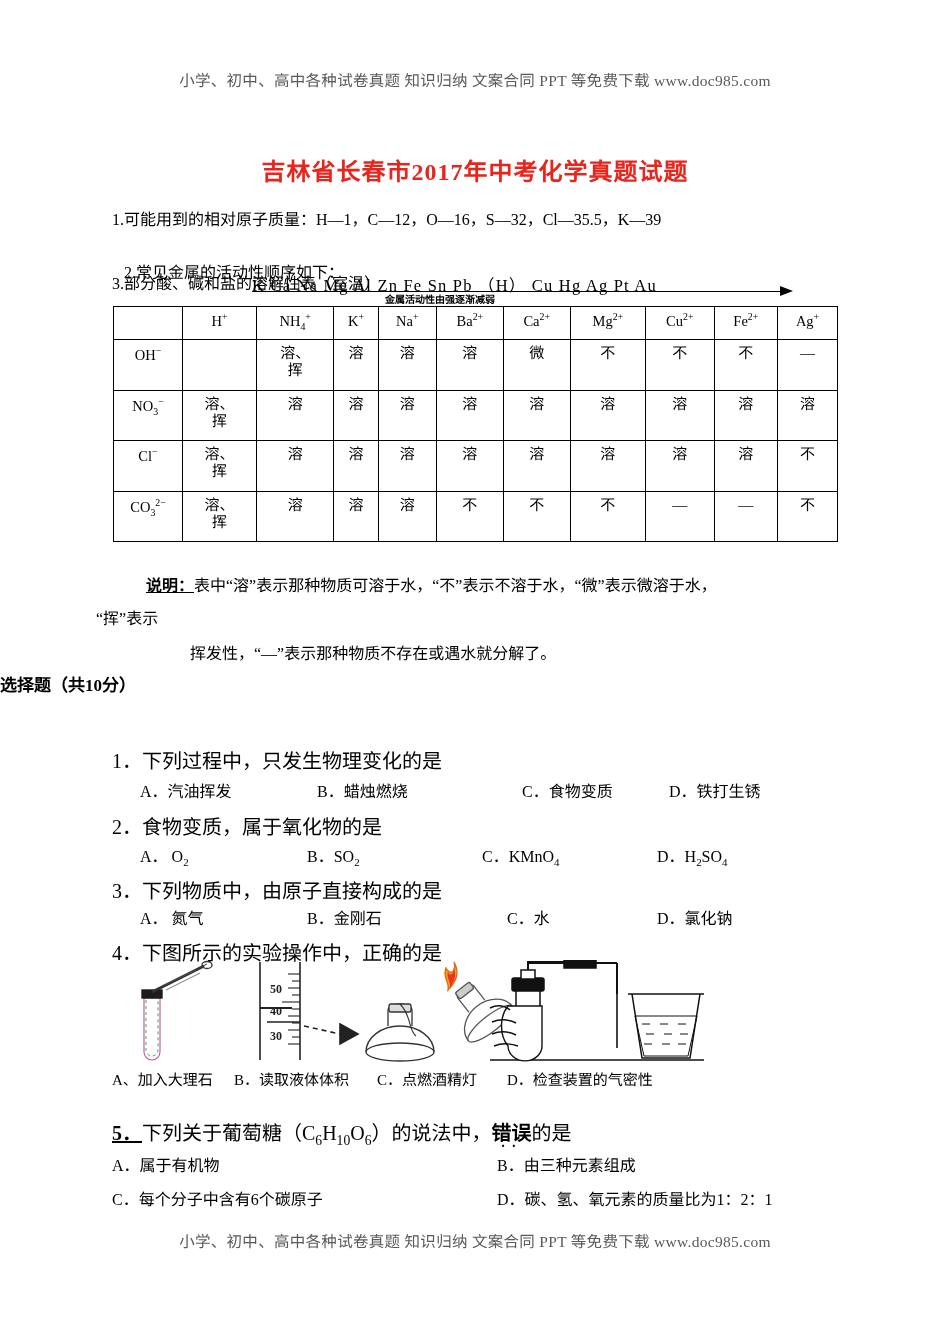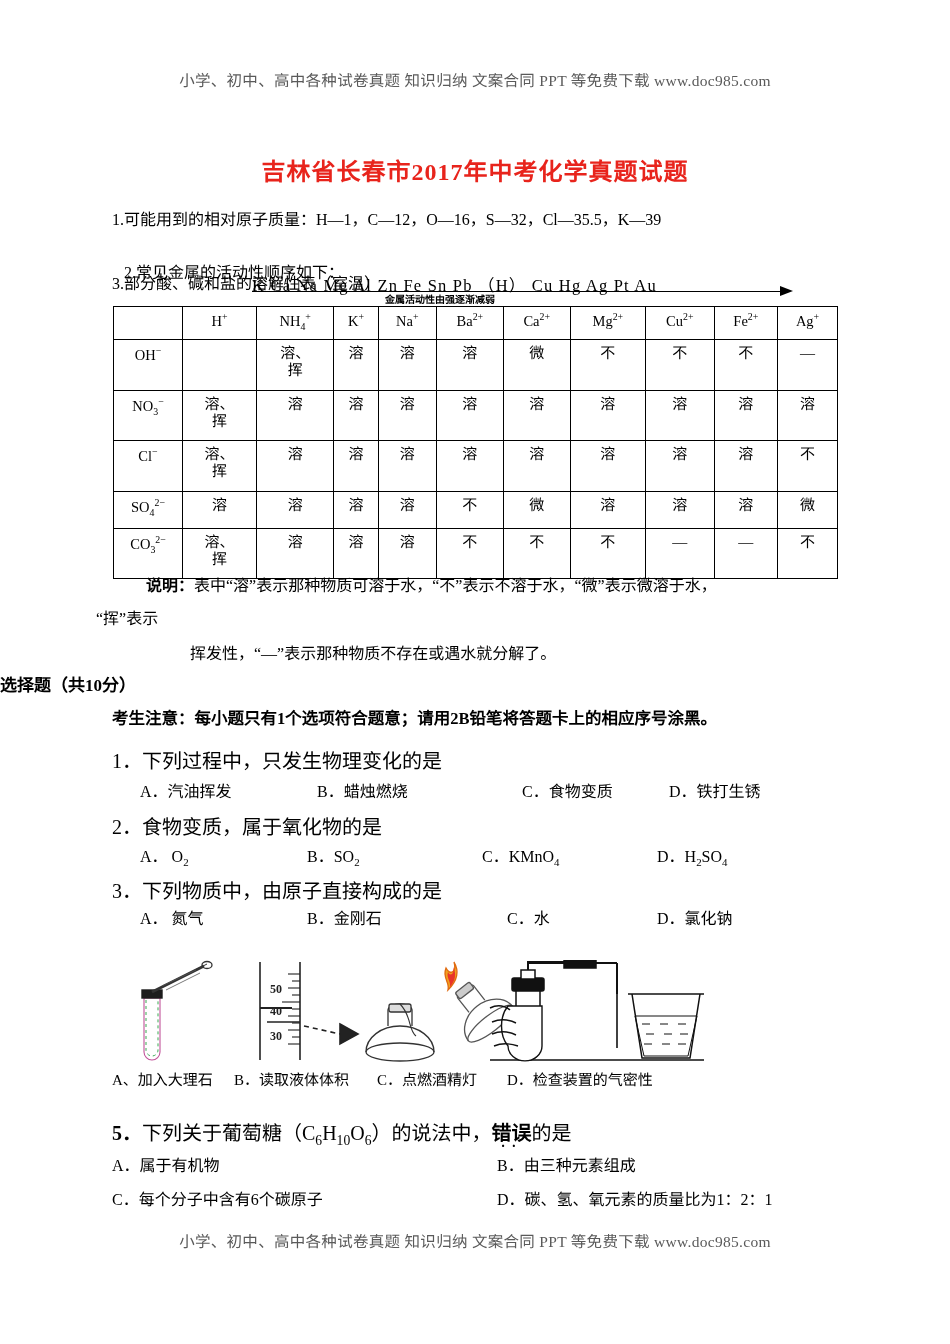--- a/index.html
+++ b/index.html
@@ -111,21 +111,21 @@
   .o1{ top:778px; }
   .q2{ left:112px; top:811px; }
   .o2{ top:843px; }
   .q3{ left:112px; top:875px; }
   .o3{ top:905px; }
   .q4{ left:112px; top:937px; }
   .q5{ left:112px; top:1117px; }
   .o5a{ top:1152px; }
   .o5b{ top:1186px; }
 
-  .bold{ font-weight:bold; }
+  .bold{ font-weight:bold;text-decoration:underline; }
   .emph{ font-weight:bold; position:relative; }
   .emph::after{
     content:"··";
     position:absolute; left:50%; transform:translateX(-50%);
     bottom:-11px; font-size:14px; letter-spacing:6px; font-weight:bold;
   }
 
   
   .figs{ position:absolute; left:112px; top:960px; width:600px; height:105px; }
   .fig-labels{ position:absolute; left:112px; top:1068px; width:620px; font-size:15px; }
@@ -214,33 +214,20 @@
         <td>溶</td>
         <td>溶</td>
         <td>溶</td>
         <td>溶</td>
         <td>溶</td>
         <td>溶</td>
         <td>溶</td>
         <td>不</td>
       </tr>
       <tr>
-        <td class="rowhdr">SO<sub>4</sub><sup>2−</sup></td>
-        <td>溶</td>
-        <td>溶</td>
-        <td>溶</td>
-        <td>溶</td>
-        <td>不</td>
-        <td>微</td>
-        <td>溶</td>
-        <td>溶</td>
-        <td>溶</td>
-        <td>微</td>
-      </tr>
-      <tr>
         <td class="rowhdr">CO<sub>3</sub><sup>2−</sup></td>
         <td>
             <span class="cellwrap">
               <span>溶、</span>
               <span>挥</span>
             </span>
           </td>
         <td>溶</td>
         <td>溶</td>
         <td>溶</td>
@@ -254,21 +241,20 @@
     </tbody>
   </table>
 
   <div class="note note1">
     <span class="bold">说明：</span><span>表中“溶”表示那种物质可溶于水，“不”表示不溶于水，“微”表示微溶于水，</span>
   </div>
   <div class="note note2">“挥”表示</div>
   <div class="note note3">挥发性，“—”表示那种物质不存在或遇水就分解了。</div>
 
   <div class="sec-title">选择题（共10分）</div>
-  <div class="notice">考生注意：每小题只有1个选项符合题意；请用2B铅笔将答题卡上的相应序号涂黑。</div>
 
   <div class="q q1">
     <span>1．</span><span>下列过程中，只发生物理变化的是</span>
   </div>
   <div class="opts o1">
     <span style="left:28px">A．汽油挥发</span>
     <span style="left:205px">B．蜡烛燃烧</span>
     <span style="left:410px">C．食物变质</span>
     <span style="left:557px">D．铁打生锈</span>
   </div>
@@ -286,20 +272,23 @@
   <div class="q q3">
     <span>3．</span><span>下列物质中，由原子直接构成的是</span>
   </div>
   <div class="opts o3">
     <span style="left:28px">A． 氮气</span>
     <span style="left:195px">B．金刚石</span>
     <span style="left:395px">C．水</span>
     <span style="left:545px">D．氯化钠</span>
   </div>
 
+  <div class="q q4">
+    <span>4．</span><span>下图所示的实验操作中，正确的是</span>
+  </div>
 
   <div class="figs">
     <svg width="600" height="105" viewBox="0 0 600 105">
 
       <g stroke="#222" fill="none" stroke-width="1.4">
         <path d="M32,38 L32,92 a8,8 0 0 0 16,0 L48,38 Z" stroke="#c2529a" stroke-width="1.1"></path>
         <path d="M34,40 L34,90 a6,6 0 0 0 12,0 L46,40" stroke="#3aa853" stroke-width="1" stroke-dasharray="3,3"></path>
         <rect x="30" y="30" width="20" height="8" fill="#1d1d1d" stroke="#1d1d1d"></rect>
         <path d="M40,32 L92,6" stroke="#333" stroke-width="3"></path>
         <path d="M44,30 L95,4" stroke="#333" stroke-width="1"></path>

